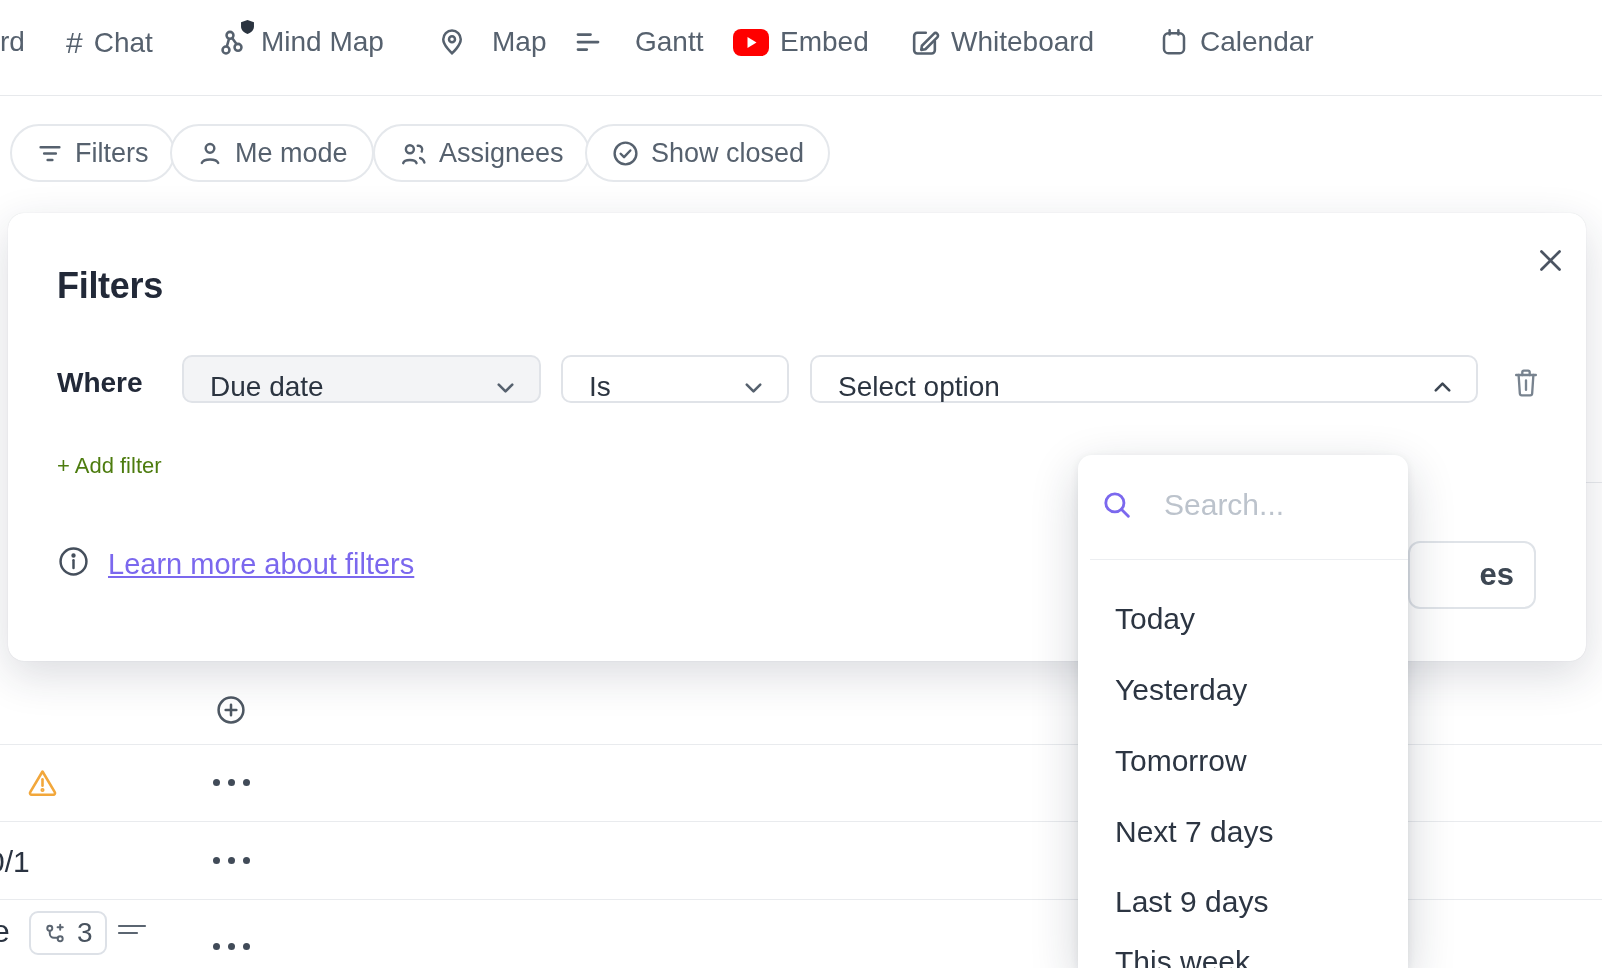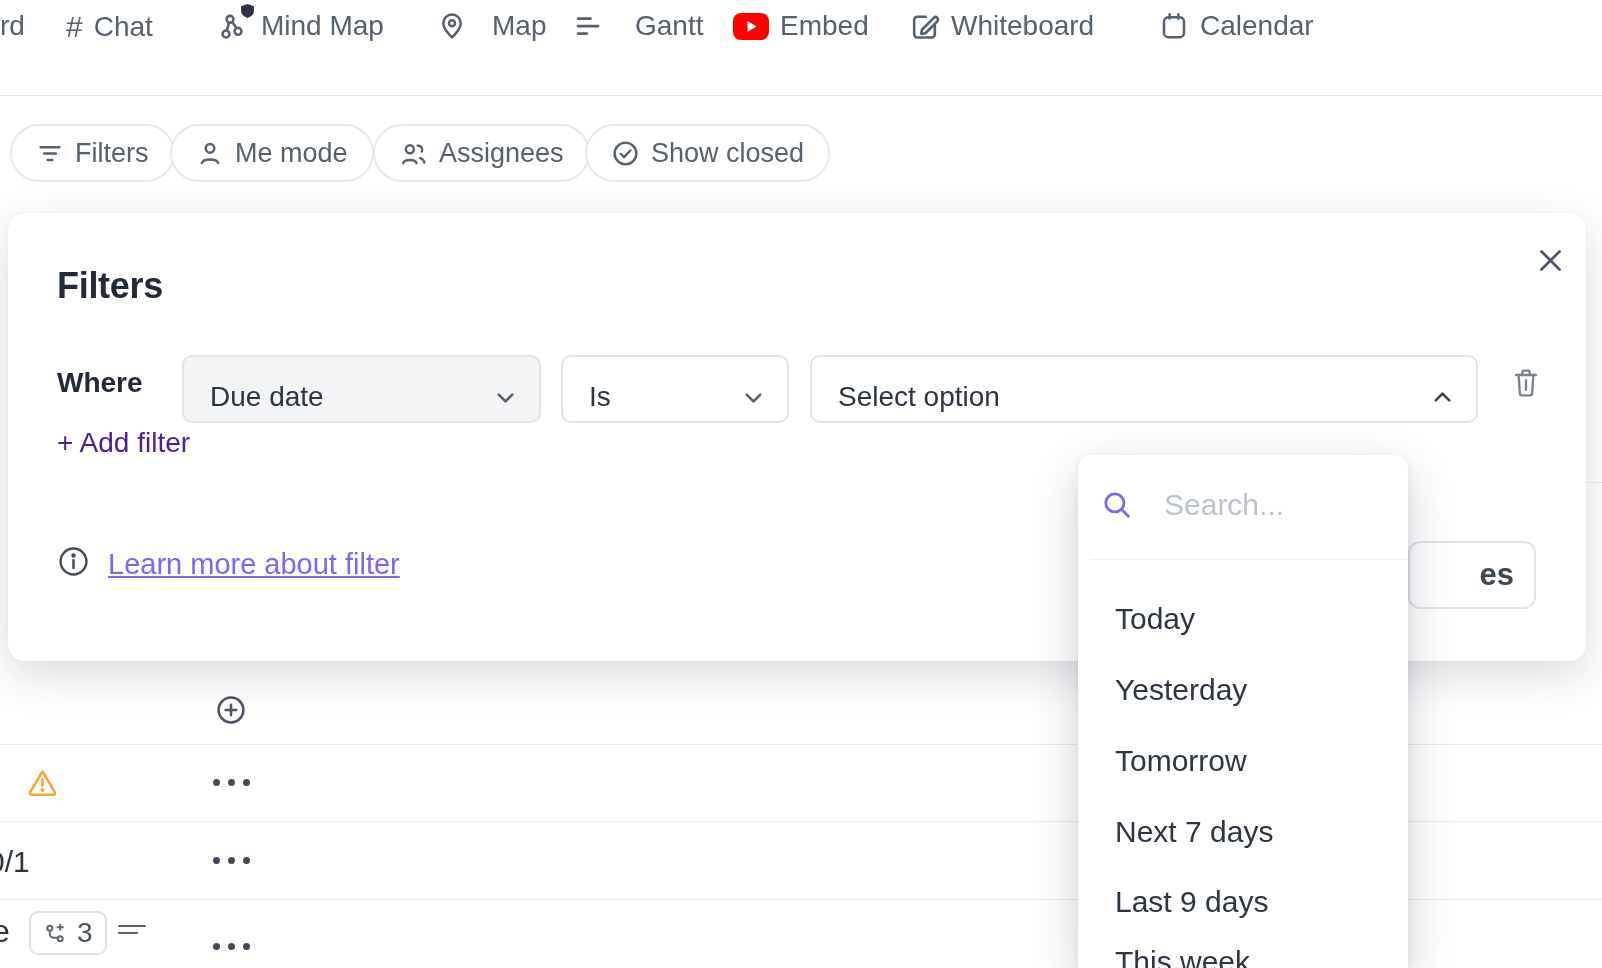--- a/index.html
+++ b/index.html
@@ -2,21 +2,21 @@
 <html><head>
 <meta charset="utf-8">
 <style>
   * { margin:0; padding:0; box-sizing:border-box; }
   html,body { width:1602px; height:968px; background:#fff; overflow:hidden;
               font-family:"Liberation Sans", sans-serif; }
   .screen { position:relative; width:1602px; height:968px; background:#fff; }
   .abs { position:absolute; }
 
   
-  .nav-item { position:absolute; top:10px; display:flex; align-items:center; gap:11px;
+  .nav-item { position:absolute; top:26px; display:flex; align-items:center; gap:11px;
               font-size:28px; font-weight:500; color:#56616e; cursor:pointer; white-space:nowrap; }
   .nav-item svg { display:block; }
   .hash-glyph { font-size:30px; font-weight:500; color:#56616e; }
   .nav-divider { position:absolute; left:0; top:95px; width:1602px; height:1px; background:#e7e9ec; }
 
   
   .pill { position:absolute; top:124px; height:58px; display:inline-flex; align-items:center;
           gap:11px; padding:0 24px; border:2px solid #e5e8ec; border-radius:29px;
           background:#fff; font-size:27px; font-weight:500; color:#56616e; cursor:pointer; }
 
@@ -33,28 +33,28 @@
   
   .modal { position:absolute; left:8px; top:213px; width:1578px; height:448px; background:#fff;
            border-radius:16px; box-shadow:0 0 1px rgba(40,50,70,.18), 0 14px 44px rgba(30,40,60,.16);
            z-index:10; }
   .modal-title { position:absolute; left:49px; top:52px; font-size:36px; font-weight:700;
                  color:#222938; letter-spacing:-.3px; }
   .close-btn { position:absolute; left:1522px; top:27px; width:40px; height:40px; display:flex;
                align-items:center; justify-content:center; cursor:pointer; color:#4b5462; }
   .where-label { position:absolute; left:49px; top:142px; height:56px; line-height:56px;
                  font-size:28px; color:#222938;font-weight:bold; }
-  .select { position:absolute; top:142px; height:68px; border:2px solid #e0e3e8; border-radius:10px;
+  .select { position:absolute; top:142px; height:48px; border:2px solid #e0e3e8; border-radius:10px;
             background:#fff; display:flex; align-items:center; font-size:28px; color:#2b3440;
             padding:16px 20px 0 26px; cursor:pointer; }
   .select .sel-label { flex:1 1 auto; }
   .select.gray { background:#f3f4f6; }
   .trash-btn { position:absolute; left:1498px; top:152px; width:40px; height:36px; color:#78838f;
                display:flex; align-items:center; justify-content:center; cursor:pointer; }
-  .add-filter { position:absolute; left:49px; top:214px; font-size:28px; color:#4c1d95; cursor:pointer; }
+  .add-filter { position:absolute; left:49px; top:240px; font-size:22px; color:#4d7c0f; cursor:pointer; }
   .info-icon { position:absolute; left:49px; top:332px; color:#454f5c; }
   .learn-link { position:absolute; left:100px; top:335px; font-size:29px; color:#7b68ee;
                 text-decoration:underline; cursor:pointer; }
   .partial-btn { position:absolute; left:1400px; top:328px; width:128px; height:68px;
                  border:2px solid #dfe3e8; border-radius:12px; background:#fff; display:flex;
                  align-items:center; justify-content:flex-end; padding-right:20px; font-size:31px;
                  font-weight:600; color:#3d4753; cursor:pointer; }
 
   
   .dropdown { position:absolute; left:1078px; top:455px; width:330px; height:513px; background:#fff;
@@ -283,21 +283,21 @@
 
     <div class="add-filter">+ Add filter</div>
 
     <span class="info-icon">
       <svg width="33" height="33" viewBox="0 0 24 24" fill="none" stroke="currentColor" stroke-width="1.8" stroke-linecap="round">
         <circle cx="12" cy="12" r="9.4"></circle>
         <path d="M12 11 V16.8"></path>
         <circle cx="12" cy="7.6" r="0.7" fill="currentColor"></circle>
       </svg>
     </span>
-    <a class="learn-link">Learn more about filter</a>
+    <a class="learn-link">Learn more about filters</a>
 
     <div class="partial-btn">es</div>
   </section>
 
   <div class="dropdown">
     <span class="dd-search-icon">
       <svg width="34" height="34" viewBox="0 0 24 24" fill="none" stroke="currentColor" stroke-width="2" stroke-linecap="round">
         <circle cx="10.5" cy="10.5" r="6.4"></circle>
         <path d="M15.2 15.2 L20 20"></path>
       </svg>

